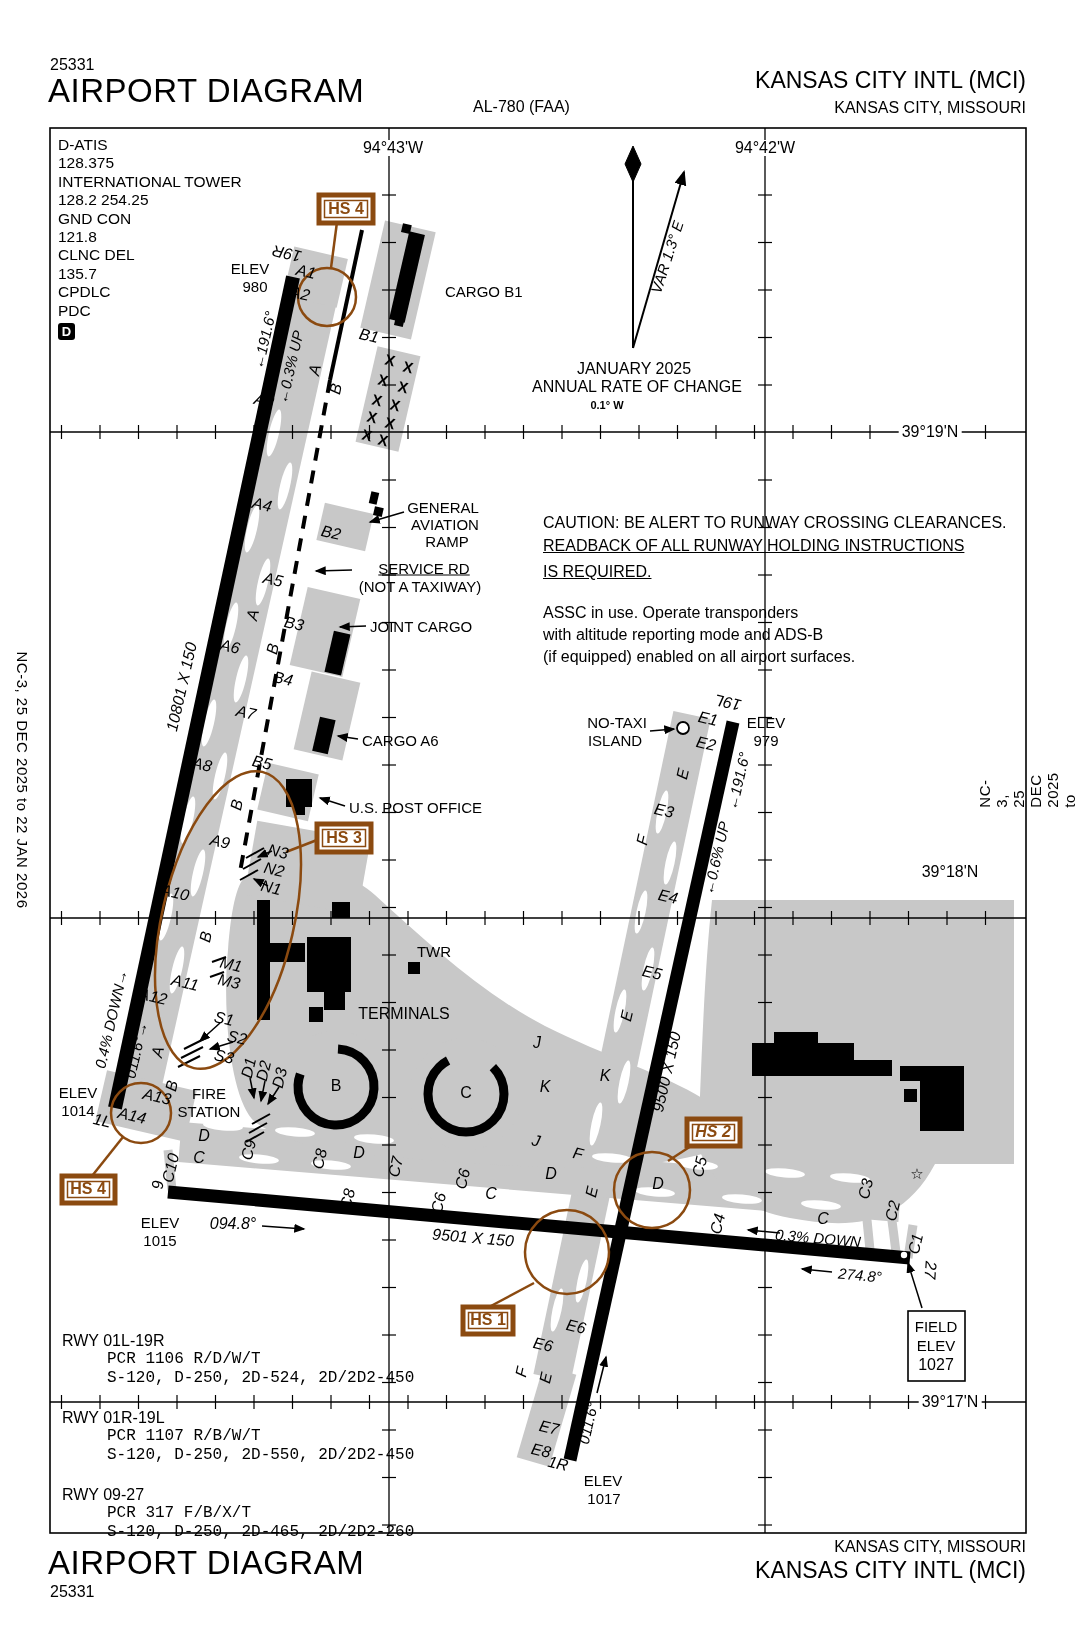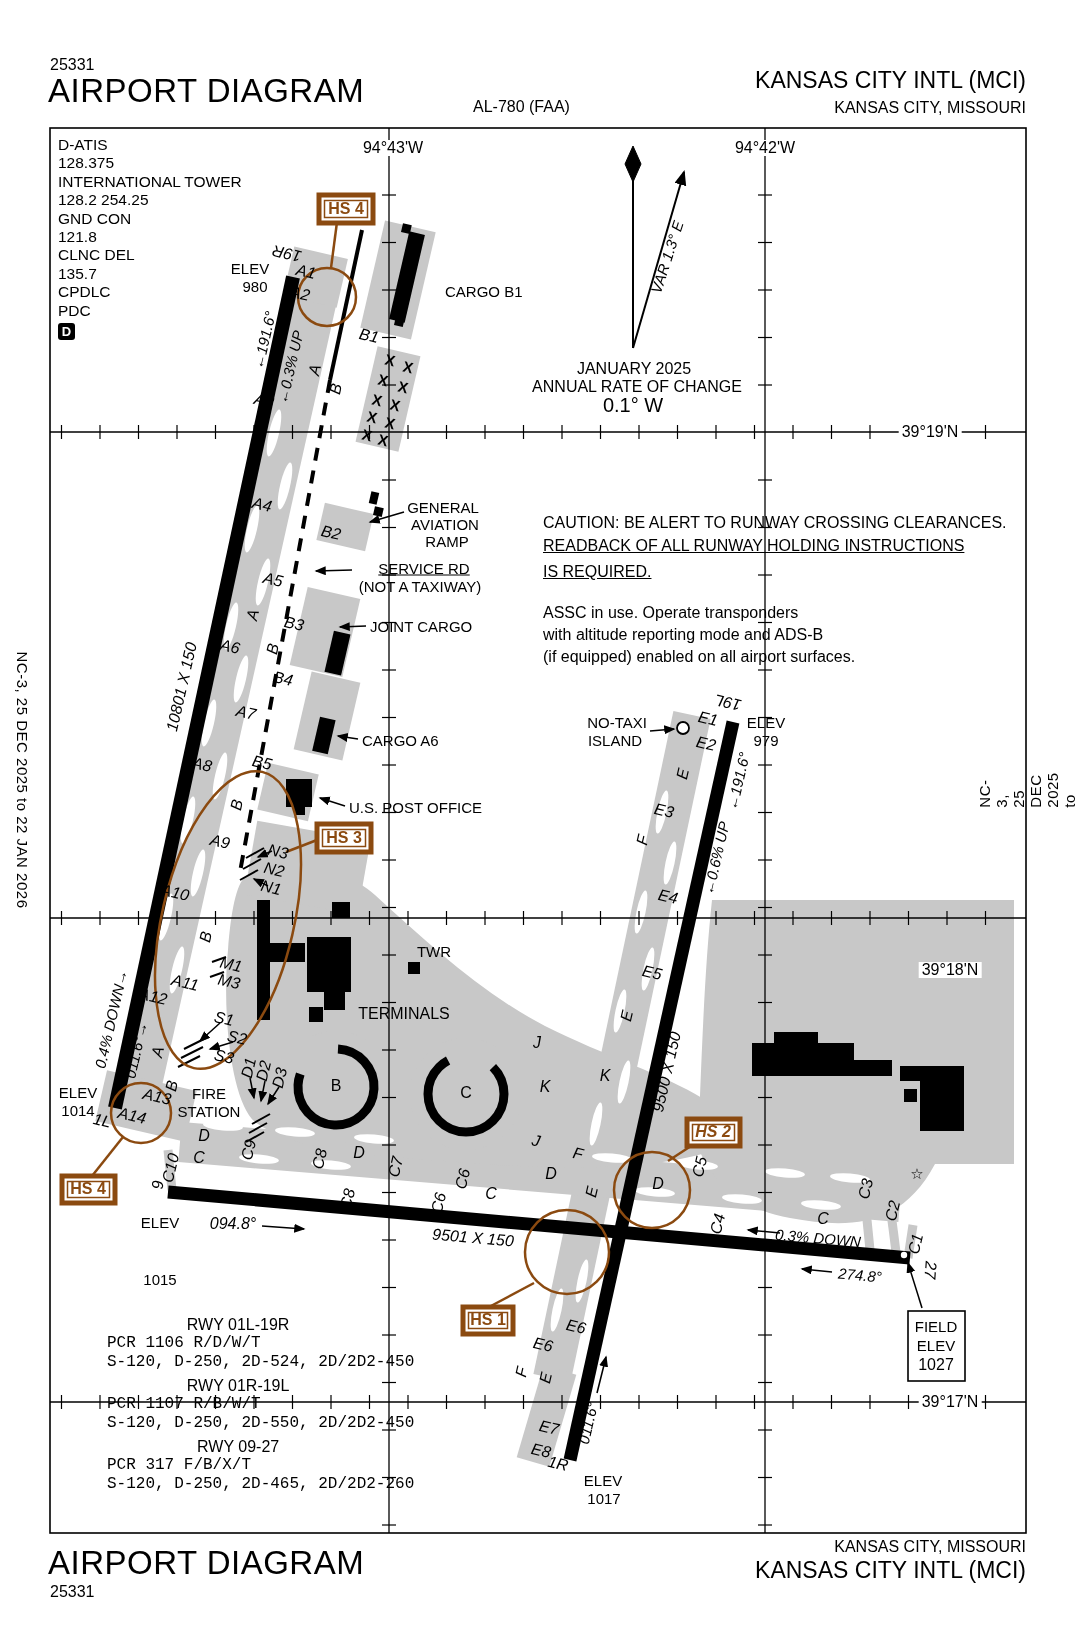--- a/index.html
+++ b/index.html
@@ -16,21 +16,21 @@
   #hdr-airport,#ftr-airport{font-size:23px;}
   .small{font-size:16px;}
   #comm-box{position:absolute;left:58px;top:136px;font-size:15.5px;line-height:18.4px;}
   .dsym{display:inline-block;width:17px;height:17px;background:#000;color:#fff;border-radius:3px;
         font-weight:bold;font-size:13px;text-align:center;line-height:17px;margin-top:3px;}
   #caution{position:absolute;left:543px;top:511px;font-size:16px;line-height:23px;}
   #caution .ul{text-decoration:underline;}
   #caution .gap{margin-top:3px;display:inline-block;}
   #notice{position:absolute;left:543px;top:602px;font-size:16px;line-height:22px;}
   #rwy-data{position:absolute;left:62px;top:1311px;font-size:16px;line-height:19px;}
-  .rwy-name{margin-top:4px;text-align:center;}
+  .rwy-name{margin-top:20px;}
   .rwy-sub{padding-left:45px;font-family:Liberation Mono, monospace;}
   .vnote{position:absolute;font-size:15px;letter-spacing:.5px;}
   #ticks line{stroke:#000;stroke-width:1.2;}
   .ftr{position:absolute;}
 </style>
 </head>
 <body>
 
 <div id="page">
 
@@ -352,25 +352,25 @@
       </g>
     </g>
 
     <rect x="908" y="1311" width="57" height="70" fill="#fff" stroke="#000" stroke-width="1.6"></rect>
   </svg>
 
   <div id="map-labels" style="position:absolute;inset:0;">
       <span class="ml bg" style="left: 393px; top: 148px; font-size: 16px; transform: translate(-50%, -50%) rotate(0deg);">94°43'W</span>
       <span class="ml bg" style="left: 765px; top: 148px; font-size: 16px; transform: translate(-50%, -50%) rotate(0deg);">94°42'W</span>
       <span class="ml bg" style="left: 920px; top: 432px; font-size: 16px; transform: translate(-50%, -50%) rotate(0deg); margin-left: 10px;">39°19'N</span>
-      <span class="ml bg" style="left: 950px; top: 970px; font-size: 16px; transform: translate(-50%, -50%) rotate(0deg);">39°18'N</span>
+      <span class="ml bg" style="left: 950px; top: 872px; font-size: 16px; transform: translate(-50%, -50%) rotate(0deg);">39°18'N</span>
       <span class="ml bg" style="left: 950px; top: 1402px; font-size: 16px; transform: translate(-50%, -50%) rotate(0deg);">39°17'N</span>
       <span class="ml" style="left: 634px; top: 369px; font-size: 16px; transform: translate(-50%, -50%) rotate(0deg);">JANUARY 2025</span>
       <span class="ml" style="left: 637px; top: 387px; font-size: 16px; transform: translate(-50%, -50%) rotate(0deg);">ANNUAL RATE OF CHANGE</span>
-      <span class="ml" style="left: 633px; top: 405px; font-size: 20px; transform: translate(-50%, -50%) rotate(0deg);">0.1° W</span>
+      <span class="ml" style="left: 607px; top: 405px; font-size: 11px; transform: translate(-50%, -50%) rotate(0deg); font-weight: bold;">0.1° W</span>
       <span class="ml it" style="left: 667px; top: 257px; font-size: 15px; transform: translate(-50%, -50%) rotate(-72deg);">VAR 1.3° E</span>
       <span class="ml" style="left: 250px; top: 268px; font-size: 15px; transform: translate(-50%, -50%) rotate(0deg);">ELEV</span>
       <span class="ml" style="left: 255px; top: 286px; font-size: 15px; transform: translate(-50%, -50%) rotate(0deg);">980</span>
       <span class="ml it" style="left: 287px; top: 253px; font-size: 16px; transform: translate(-50%, -50%) rotate(193deg);">19R</span>
       <span class="ml it" style="left: 306px; top: 272px; font-size: 16px; transform: translate(-50%, -50%) rotate(13deg);">A1</span>
       <span class="ml it" style="left: 300px; top: 294px; font-size: 16px; transform: translate(-50%, -50%) rotate(13deg);">A2</span>
       <span class="ml it" style="left: 264px; top: 340px; font-size: 15px; transform: translate(-50%, -50%) rotate(-77deg);">←191.6°</span>
       <span class="ml it" style="left: 290px; top: 367px; font-size: 15px; transform: translate(-50%, -50%) rotate(-77deg);">←0.3% UP</span>
       <span class="ml it" style="left: 264px; top: 401px; font-size: 16px; transform: translate(-50%, -50%) rotate(13deg);">A3</span>
       <span class="ml it" style="left: 369px; top: 336px; font-size: 16px; transform: translate(-50%, -50%) rotate(13deg);">B1</span>
@@ -434,21 +434,21 @@
       <span class="ml" style="left: 209px; top: 1111px; font-size: 15px; transform: translate(-50%, -50%) rotate(0deg);">STATION</span>
       <span class="ml it" style="left: 204px; top: 1136px; font-size: 16px; transform: translate(-50%, -50%) rotate(0deg);">D</span>
       <span class="ml it" style="left: 199px; top: 1158px; font-size: 16px; transform: translate(-50%, -50%) rotate(0deg);">C</span>
       <span class="ml it" style="left: 171px; top: 1168px; font-size: 16px; transform: translate(-50%, -50%) rotate(-77deg);">C10</span>
       <span class="ml it" style="left: 158px; top: 1185px; font-size: 16px; transform: translate(-50%, -50%) rotate(-86deg);">9</span>
       <span class="ml it" style="left: 249px; top: 1150px; font-size: 16px; transform: translate(-50%, -50%) rotate(-77deg);">C9</span>
       <span class="ml it" style="left: 249px; top: 1068px; font-size: 16px; transform: translate(-50%, -50%) rotate(-77deg);">D1</span>
       <span class="ml it" style="left: 264px; top: 1071px; font-size: 16px; transform: translate(-50%, -50%) rotate(-77deg);">D2</span>
       <span class="ml it" style="left: 280px; top: 1078px; font-size: 16px; transform: translate(-50%, -50%) rotate(-77deg);">D3</span>
       <span class="ml" style="left: 160px; top: 1222px; font-size: 15px; transform: translate(-50%, -50%) rotate(0deg);">ELEV</span>
-      <span class="ml" style="left: 160px; top: 1240px; font-size: 15px; transform: translate(-50%, -50%) rotate(0deg); margin-top: 39px;">1015</span>
+      <span class="ml" style="left: 160px; top: 1240px; font-size: 15px; transform: translate(-50%, -50%) rotate(0deg);">1015</span>
       <span class="ml it" style="left: 233px; top: 1224px; font-size: 16px; transform: translate(-50%, -50%) rotate(0deg);">094.8°</span>
       <span class="ml" style="left: 434px; top: 951px; font-size: 15px; transform: translate(-50%, -50%) rotate(0deg);">TWR</span>
       <span class="ml" style="left: 404px; top: 1014px; font-size: 16px; transform: translate(-50%, -50%) rotate(0deg);">TERMINALS</span>
       <span class="ml" style="left: 336px; top: 1086px; font-size: 16px; transform: translate(-50%, -50%) rotate(0deg);">B</span>
       <span class="ml" style="left: 466px; top: 1093px; font-size: 16px; transform: translate(-50%, -50%) rotate(0deg);">C</span>
       <span class="ml it" style="left: 359px; top: 1153px; font-size: 16px; transform: translate(-50%, -50%) rotate(0deg);">D</span>
       <span class="ml it" style="left: 320px; top: 1159px; font-size: 16px; transform: translate(-50%, -50%) rotate(-77deg);">C8</span>
       <span class="ml it" style="left: 396px; top: 1167px; font-size: 16px; transform: translate(-50%, -50%) rotate(-77deg);">C7</span>
       <span class="ml it" style="left: 348px; top: 1199px; font-size: 16px; transform: translate(-50%, -50%) rotate(-77deg);">C8</span>
       <span class="ml it" style="left: 463px; top: 1179px; font-size: 16px; transform: translate(-50%, -50%) rotate(-77deg);">C6</span>

